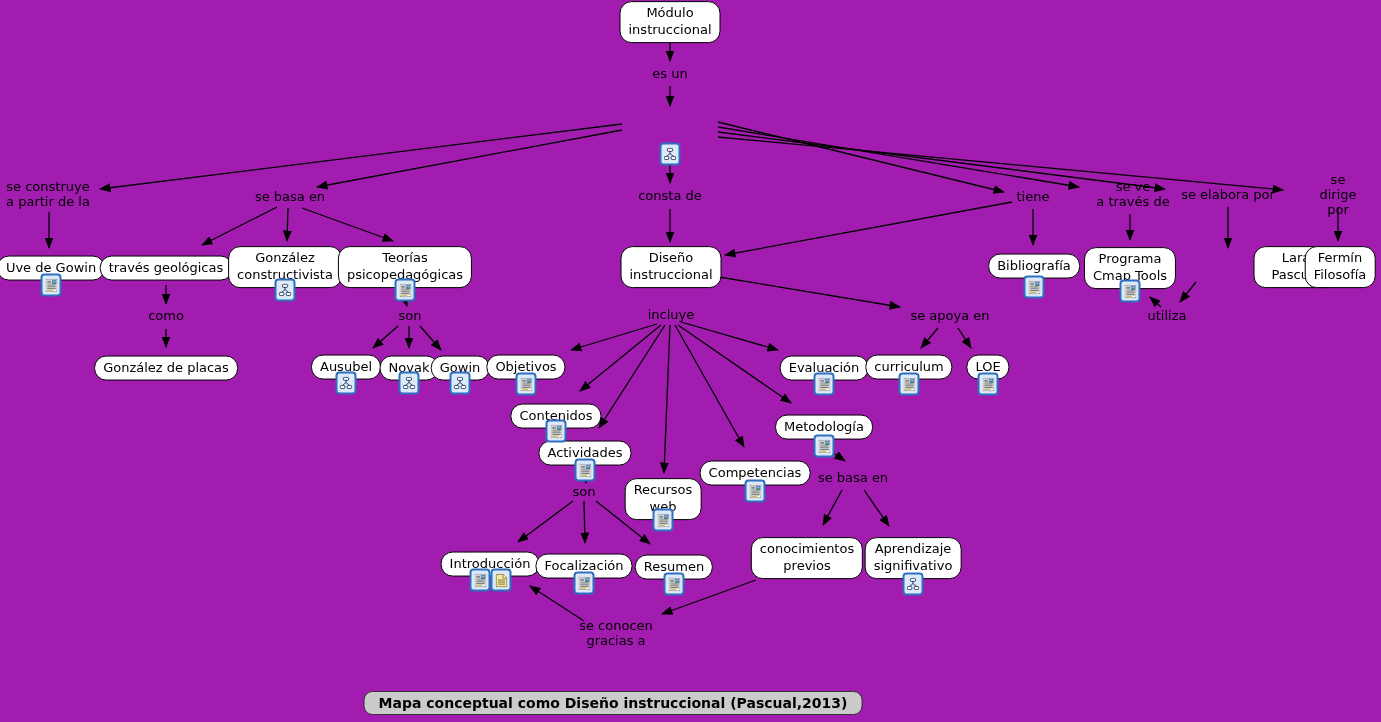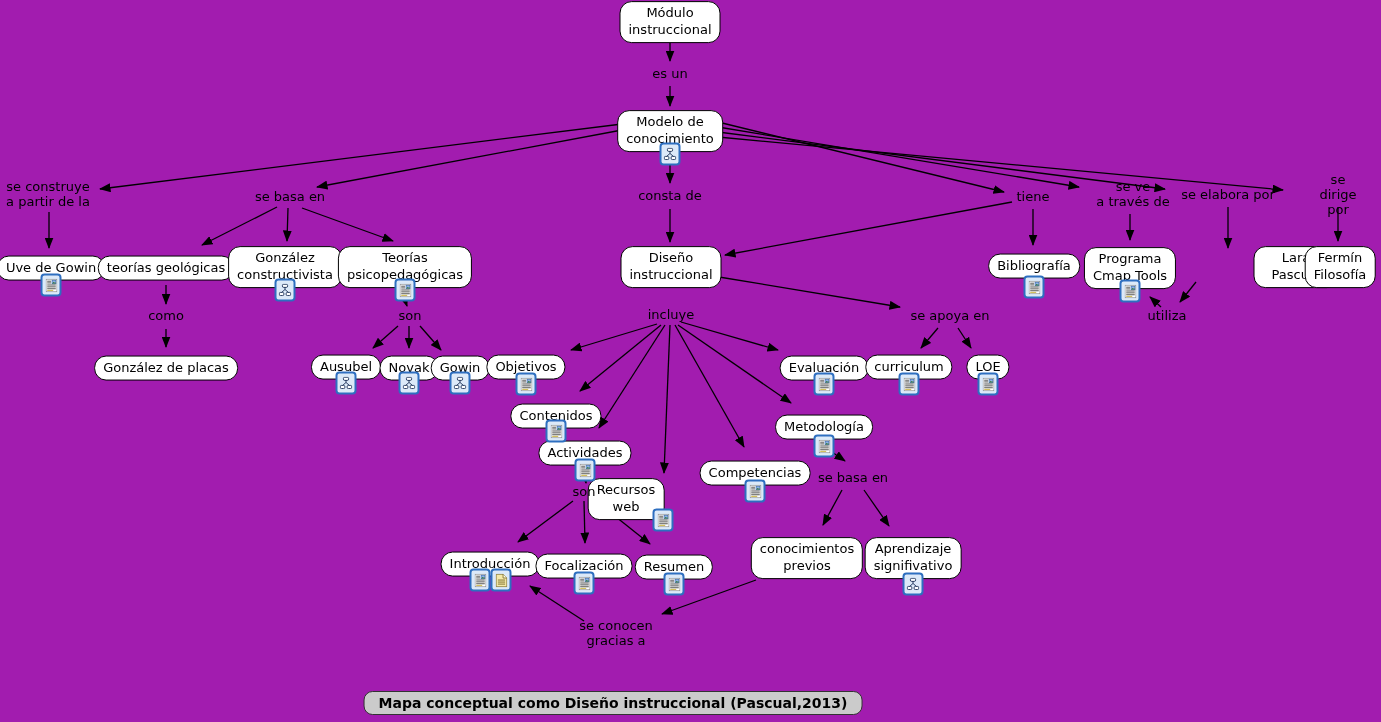--- a/index.html
+++ b/index.html
@@ -104,38 +104,36 @@
       <line x1="573" y1="501" x2="518" y2="542" marker-end="url(#ah)"></line>
       <line x1="584" y1="501" x2="585" y2="543" marker-end="url(#ah)"></line>
       <line x1="596" y1="501" x2="650" y2="544" marker-end="url(#ah)"></line>
       <line x1="756" y1="580" x2="662" y2="614" marker-end="url(#ah)"></line>
       <line x1="584" y1="621" x2="530" y2="586" marker-end="url(#ah)"></line>
     </g>
   </svg>
 
   <div class="concept" style="left:670px;top:22px">Módulo
 instruccional</div>
-  <div class="concept" style="left:670px;top:131px">Modelo de
-conocimiento</div>
   <div class="concept" style="left:51px;top:268px">Uve de Gowin</div>
-  <div class="concept" style="left:166px;top:268px">teorías geológicas</div>
+  <div class="concept" style="left:166px;top:268px">través geológicas</div>
   <div class="concept" style="left:166px;top:368px">González de placas</div>
   <div class="concept" style="left:285px;top:267px">González
 constructivista</div>
   <div class="concept" style="left:405px;top:267px">Teorías
 psicopedagógicas</div>
   <div class="concept" style="left:346px;top:367px">Ausubel</div>
   <div class="concept" style="left:409px;top:368px">Novak</div>
   <div class="concept" style="left:460px;top:368px">Gowin</div>
   <div class="concept" style="left:671px;top:267px">Diseño
 instruccional</div>
   <div class="concept" style="left:526px;top:367px">Objetivos</div>
   <div class="concept" style="left:556px;top:416px">Contenidos</div>
   <div class="concept" style="left:585px;top:453px">Actividades</div>
-  <div class="concept" style="left:626px;top:499px">Recursos
+  <div class="concept" style="left:663px;top:499px">Recursos
 web</div>
   <div class="concept" style="left:755px;top:473px">Competencias</div>
   <div class="concept" style="left:824px;top:368px">Evaluación</div>
   <div class="concept" style="left:824px;top:427px">Metodología</div>
   <div class="concept" style="left:909px;top:367px">curriculum</div>
   <div class="concept" style="left:988px;top:367px">LOE</div>
   <div class="concept" style="left:913px;top:558px">Aprendizaje
 signifivativo</div>
   <div class="concept" style="left:807px;top:558px">conocimientos
 previos</div>

